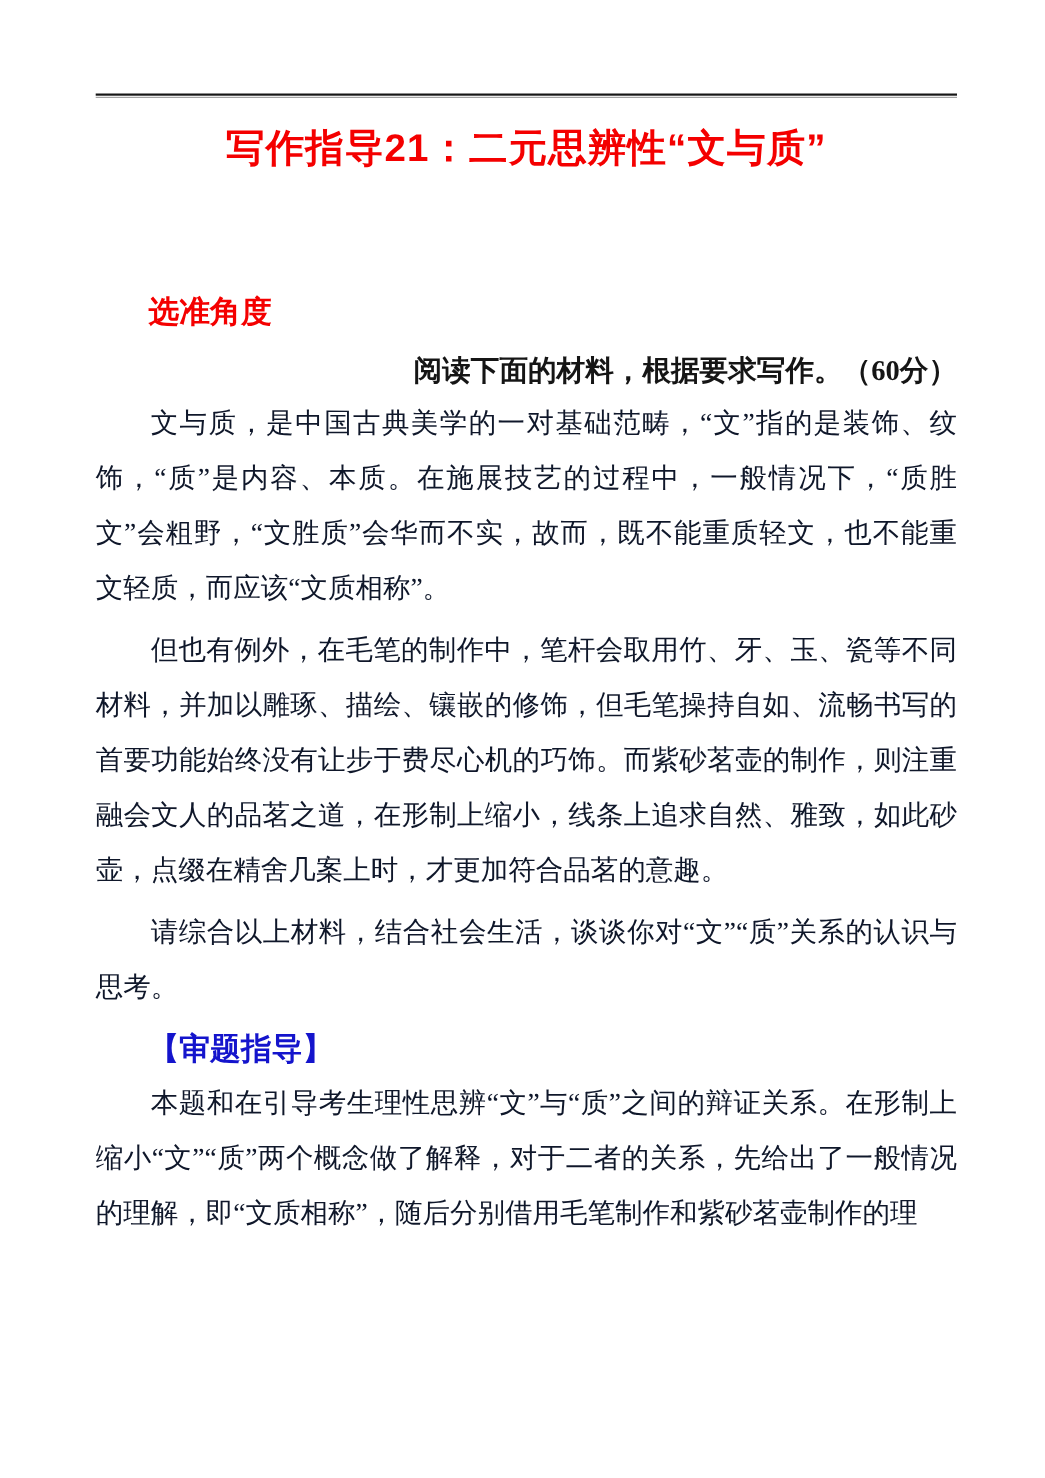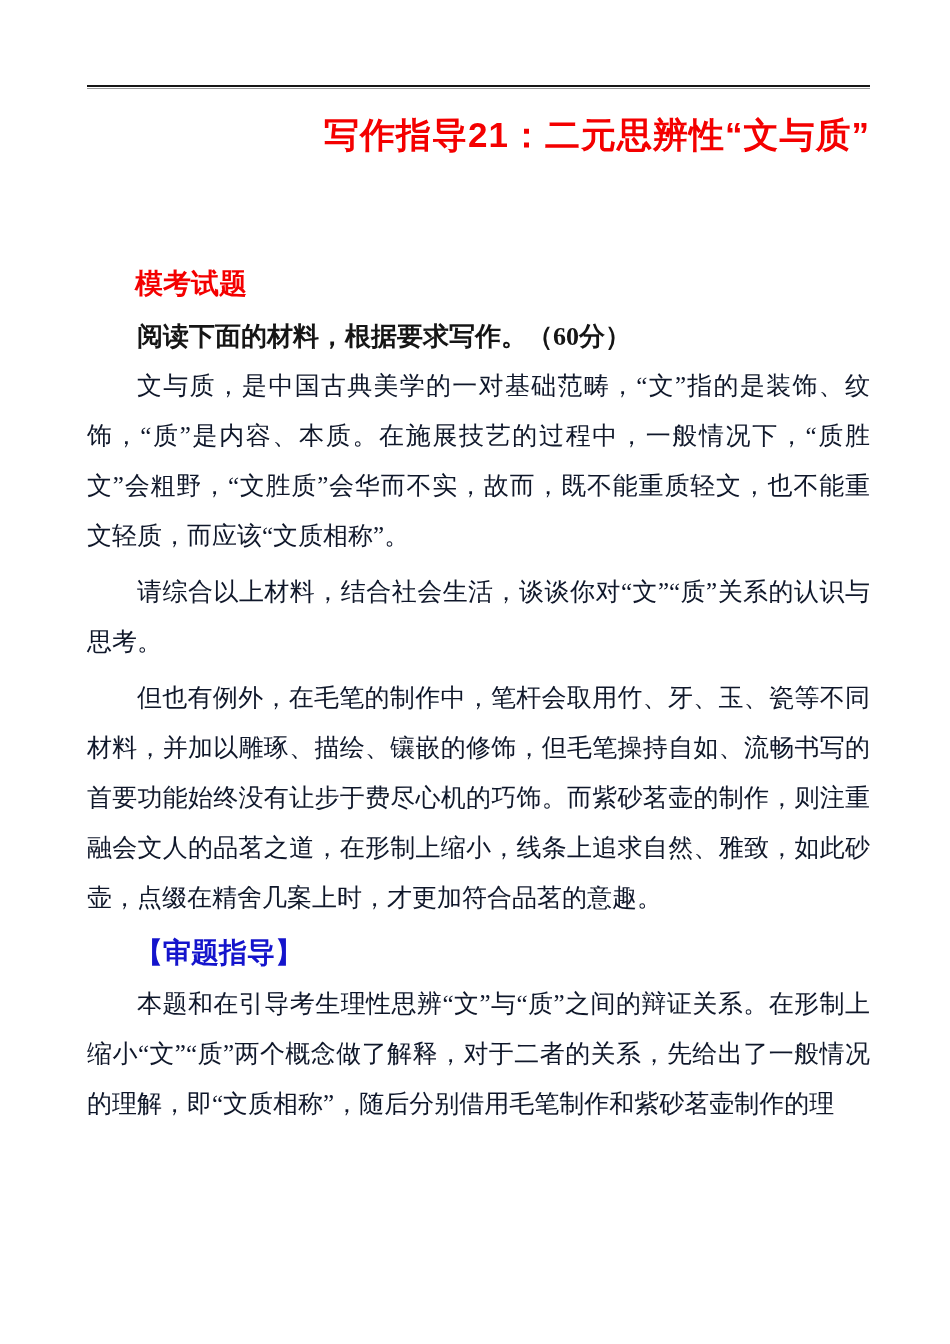--- a/index.html
+++ b/index.html
@@ -23,21 +23,21 @@
   }
   .header-rule {
     margin-top: 85px;
     height: 1px;
     background: #ffffff;
     border-top: 2px solid #161616;
     border-bottom: 1px solid #9a9a9a;
   }
   .doc-title {
     margin: 24px 0 0 0;
-    text-align: right;
+    text-align: center;
     font-family: "Liberation Sans", "DejaVu Sans", sans-serif;
     font-weight: bold;
     font-size: 35px;
     line-height: 44px;
     color: #f40000;
     letter-spacing: 1px;
   }
   .red-heading {
     margin: 110px 0 0 0;
     padding-left: 48px;
@@ -47,56 +47,57 @@
     line-height: 34px;
     color: #f40000;
   }
   .prompt-heading {
     margin: 18px 0 0 0;
     text-indent: 50px;
     font-weight: bold;
     font-size: 26px;
     line-height: 36px;
     color: #151515;
+    text-align: right;
   }
   .body-para {
     margin: 6px 0 0 0;
     font-size: 25px;
     line-height: 50px;
     text-align: justify;
     text-indent: 50px;
     color: #0f172a;
   }
   .blue-heading {
     margin: 14px 0 0 0;
     padding-left: 48px;
-    font-family: Liberation Mono, monospace;
+    font-family: Liberation Serif, serif;
     font-weight: bold;
     font-size: 28px;
     line-height: 36px;
     color: #1414cc;
   }
 </style>
 </head>
 <body>
 
 <div class="page">
 
   <div class="header-rule"></div>
 
   <h1 class="doc-title">写作指导21：二元思辨性“文与质”</h1>
 
-  <h2 class="red-heading">模考试题</h2>
+  <h2 class="red-heading">选准角度</h2>
 
   <p class="prompt-heading">阅读下面的材料，根据要求写作。（60分）</p>
 
   <p class="body-para">文与质，是中国古典美学的一对基础范畴，“文”指的是装饰、纹饰，“质”是内容、本质。在施展技艺的过程中，一般情况下，“质胜文”会粗野，“文胜质”会华而不实，故而，既不能重质轻文，也不能重文轻质，而应该“文质相称”。</p>
 
+  <p class="body-para">但也有例外，在毛笔的制作中，笔杆会取用竹、牙、玉、瓷等不同材料，并加以雕琢、描绘、镶嵌的修饰，但毛笔操持自如、流畅书写的首要功能始终没有让步于费尽心机的巧饰。而紫砂茗壶的制作，则注重融会文人的品茗之道，在形制上缩小，线条上追求自然、雅致，如此砂壶，点缀在精舍几案上时，才更加符合品茗的意趣。</p>
+
   <p class="body-para">请综合以上材料，结合社会生活，谈谈你对“文”“质”关系的认识与思考。</p>
-
-  <p class="body-para">但也有例外，在毛笔的制作中，笔杆会取用竹、牙、玉、瓷等不同材料，并加以雕琢、描绘、镶嵌的修饰，但毛笔操持自如、流畅书写的首要功能始终没有让步于费尽心机的巧饰。而紫砂茗壶的制作，则注重融会文人的品茗之道，在形制上缩小，线条上追求自然、雅致，如此砂壶，点缀在精舍几案上时，才更加符合品茗的意趣。</p>
 
 
   <h2 class="blue-heading">【审题指导】</h2>
 
   <p class="body-para">本题和在引导考生理性思辨“文”与“质”之间的辩证关系。在形制上缩小“文”“质”两个概念做了解释，对于二者的关系，先给出了一般情况的理解，即“文质相称”，随后分别借用毛笔制作和紫砂茗壶制作的理</p>
 
 </div>
 
 </body></html>

